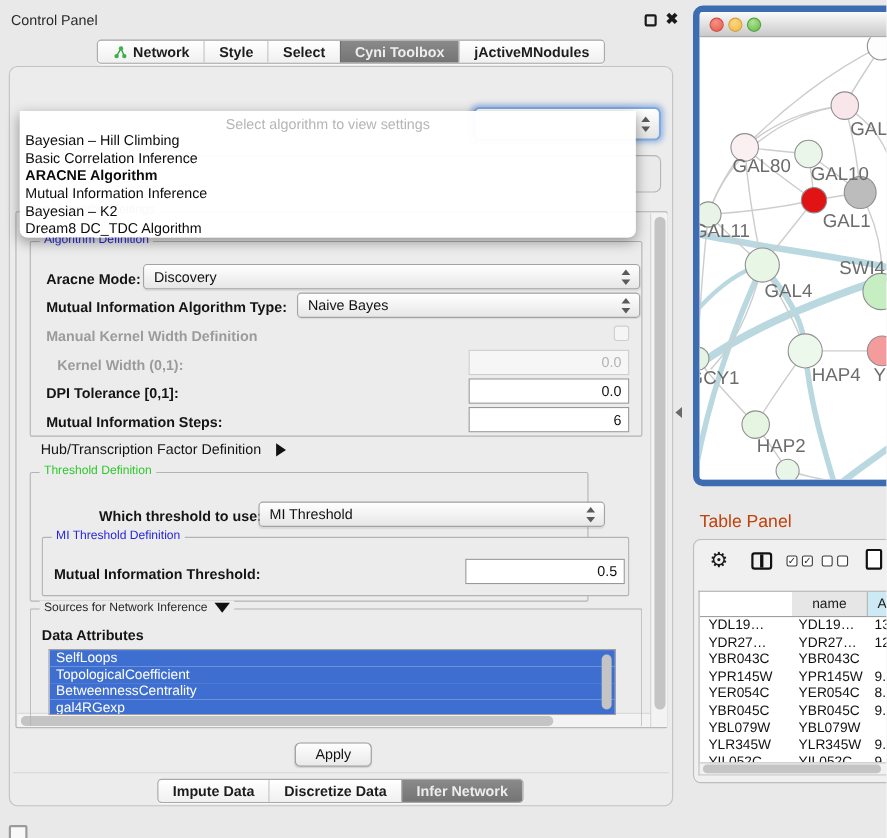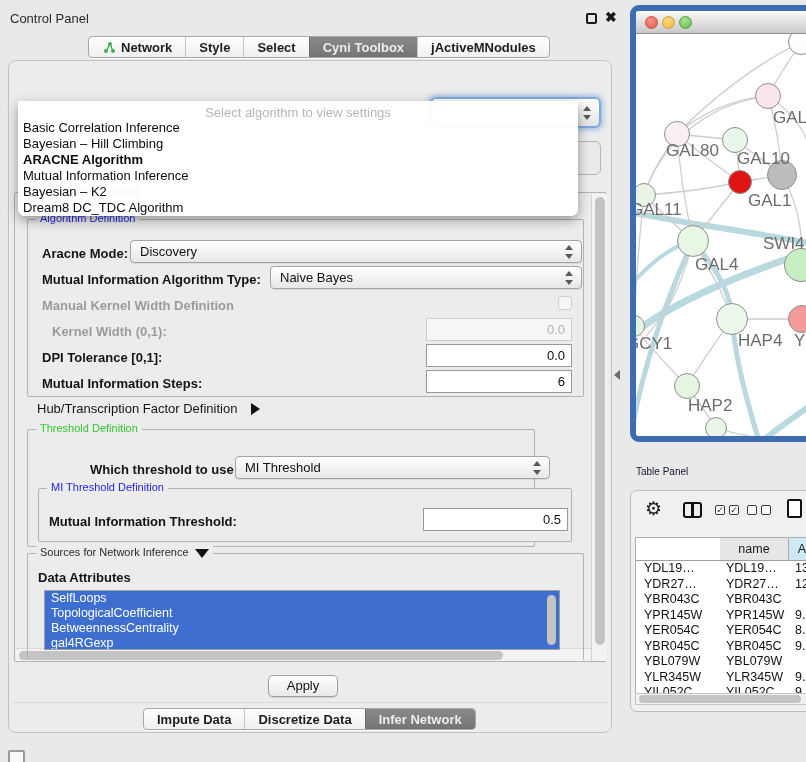--- a/index.html
+++ b/index.html
@@ -74,21 +74,21 @@
   .mac-bar { position:relative; height:23px; background:linear-gradient(#fafafa,#c9c9c9); border-bottom:1px solid #8f8f8f; }
   .tl { position:absolute; top:5px; width:13px; height:13px; border-radius:50%; }
   .tl.r { left:9px;  background:radial-gradient(circle at 40% 30%, #f59287,#e8574a); border:1px solid #cf4a3e; }
   .tl.y { left:26px; background:radial-gradient(circle at 40% 30%, #fbd684,#f2b83e); border:1px solid #d4a03a; }
   .tl.g { left:43px; background:radial-gradient(circle at 40% 30%, #b1e294,#5cbb44); border:1px solid #52a23e; }
   .canvas { position:relative; width:174px; height:402px; background:#fff; overflow:hidden; }
   .node { position:absolute; border-radius:50%; border:1px solid #8f8f8f; }
   .nlabel { position:absolute; font-size:17px; color:#6c6c6c; white-space:nowrap; }
 
   
-  .tp-title { left:636px; top:466px; font-size:10px; color:#0f172a; }
+  .tp-title { left:636px; top:466px; font-size:16px; color:#c2410c; }
   .tpanel { left:630px; top:490px; width:186px; height:222px; border:1px solid #bdbdbd; border-radius:7px; background:#f0f0f0; }
   .gear { position:absolute; left:14px; top:6px; font-size:19px; color:#1a1a1a; }
   .pane-icon { position:absolute; left:52px; top:11px; width:19px; height:16px; border:2.5px solid #111; border-radius:3px; }
   .pane-icon::after { content:""; position:absolute; left:6px; top:0; width:2.5px; height:12px; background:#111; }
   .ckpair { position:absolute; top:14px; display:flex; gap:4px; }
   .ck { width:10px; height:10px; border:1.5px solid #3a3a3a; border-radius:2px; font-size:9px; line-height:8px; text-align:center; color:#222; background:#fff; }
   .doc-icon { position:absolute; left:156px; top:8px; width:15px; height:19px; border:2.5px solid #111; border-radius:2px; background:#fff; }
   .tblwrap { position:absolute; left:4px; top:46px; width:182px; height:168px; background:#fff; border:1px solid #adadad; border-bottom:none; overflow:hidden; }
   .thead { display:flex; height:23px; border-bottom:1px solid #9f9f9f; }
   .th { font-size:12.5px; color:#1a1a1a; text-align:center; line-height:22px; border-right:1px solid #aeaeae; overflow:hidden; }
@@ -145,22 +145,22 @@
   <div class="abs inner-bottom-line"></div>
 
   <div class="abs frag-combo">
       <span class="step"></span>
     </div>
   <div class="abs frag-box"></div>
 
   <div class="abs popup">
     <div class="prompt">Select algorithm to view settings</div>
     <div class="items">
+      <div class="item">Bayesian – Hill Climbing</div>
       <div class="item">Basic Correlation Inference</div>
-      <div class="item">Bayesian – Hill Climbing</div>
       <div class="item bold">ARACNE Algorithm</div>
       <div class="item">Mutual Information Inference</div>
       <div class="item">Bayesian – K2</div>
       <div class="item">Dream8 DC_TDC Algorithm</div>
     </div>
   </div>
 
   <div class="tgroup" style="left:14px; top:192px; width:593px; height:470px;">
     <span class="tlabel">Cyni Algorithm Settings</span>
 

